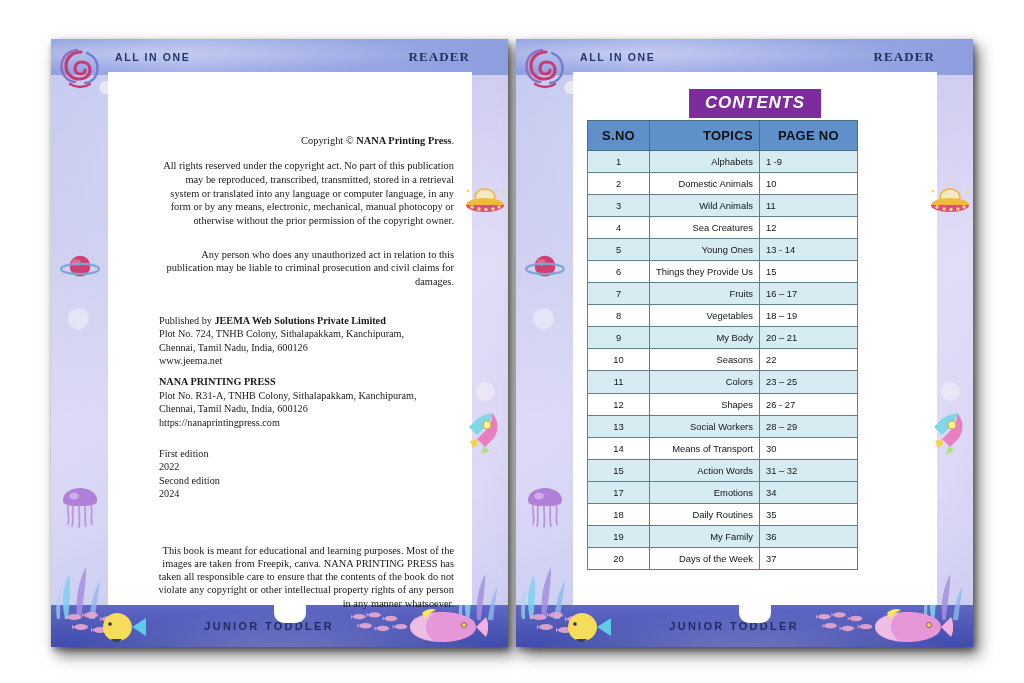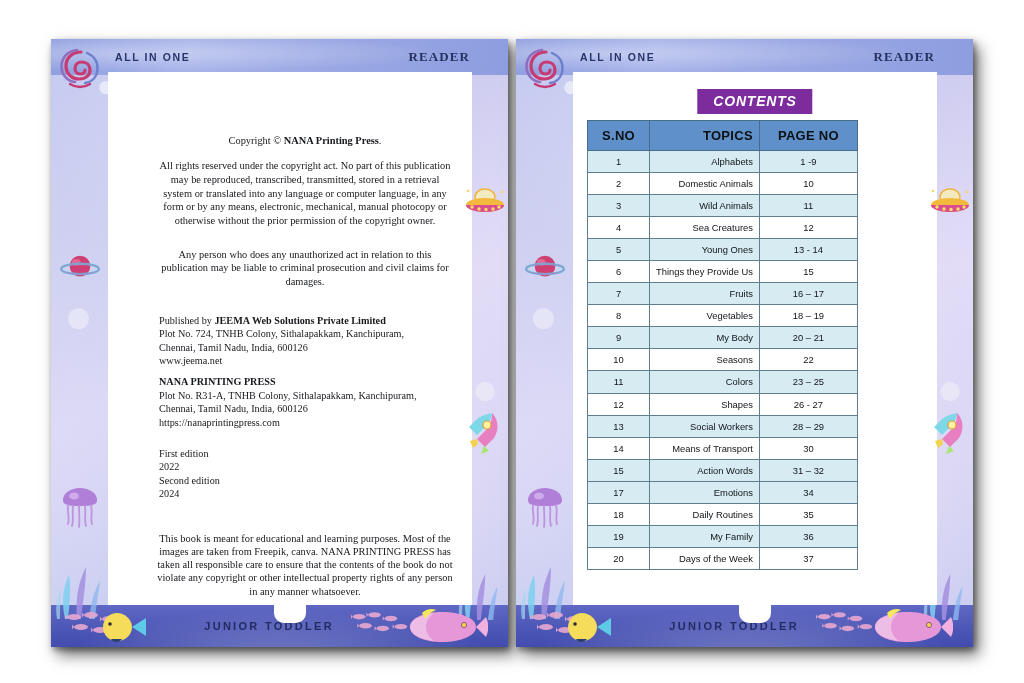--- a/index.html
+++ b/index.html
@@ -148,23 +148,23 @@
     left: 48px;
     right: 18px;
     top: 62px;
     font-family: "Liberation Serif", serif;
     color: #16181c;
   }
   .copy-body p {
     font-size: 10.4px;
     line-height: 13.7px;
     margin: 0 0 12px 0;
-    text-align: center;
-  }
-  .copy-body p.tight { margin-bottom: 0; line-height: 13.2px; }
+    text-align: right;
+  }
+  .copy-body p.tight { margin-bottom: 0; line-height: 13.2px; margin-top: 12px; }
   .copy-body .gap-lg { height: 18px; }
   .copy-body .gap-md { height: 13px; }
   .copy-body .gap-sm { height: 8px; }
   .copy-body b { font-weight: 700; }
   .addr-block {
     font-size: 10.2px;
     line-height: 13.4px;
     margin: 0;
     padding-left: 3px;
   }
@@ -176,21 +176,21 @@
   }
 
   
   .contents-badge {
     position: absolute;
     top: 17px;
     left: 50%;
     transform: translateX(-50%);
     background: #7d2c9e;
     color: #ffffff;
-    font-size: 14px;
+    font-size: 17px;
     font-weight: 700;
     font-style: italic;
     letter-spacing: 0.8px;
     padding: 4px 16px 5px 16px;
     white-space: nowrap;
   }
 
   table.toc {
     position: absolute;
     top: 48px;
@@ -214,21 +214,21 @@
     font-weight: 700;
     height: 30px;
     text-align: center;
     letter-spacing: 0.3px;
     border-color: #486c86;
   }
   table.toc tbody tr.alt td { background: #d6ebf2; }
   table.toc tbody tr td { background: #ffffff; }
   .col-sno  { width: 62px;  text-align: center; }
   .col-topic{ text-align: right; padding-left: 10px; }
-  .col-page { width: 98px; text-align: center; }
+  .col-page { width: 98px; text-align: left; }
 
   
   .sprite { position: absolute; z-index: 7; pointer-events: none; }
   .sprite-planet { left: 8px;  top: 212px; width: 42px; height: 34px; }
   .sprite-jelly  { left: 6px;  top: 442px; width: 46px; height: 50px; }
   .sprite-ufo    { right: 0px; top: 148px; width: 46px; height: 34px; }
   .sprite-rocket { right: 2px; top: 370px; width: 40px; height: 48px; }
   .sprite-weed-l { left: 2px;  bottom: 28px; width: 52px; height: 68px; z-index: 4;}
   .sprite-weed-r { right: 6px; bottom: 26px; width: 46px; height: 62px; z-index: 4;}
   .sprite-fish-y { left: 48px; bottom: 2px; width: 50px; height: 36px; z-index: 6;}

